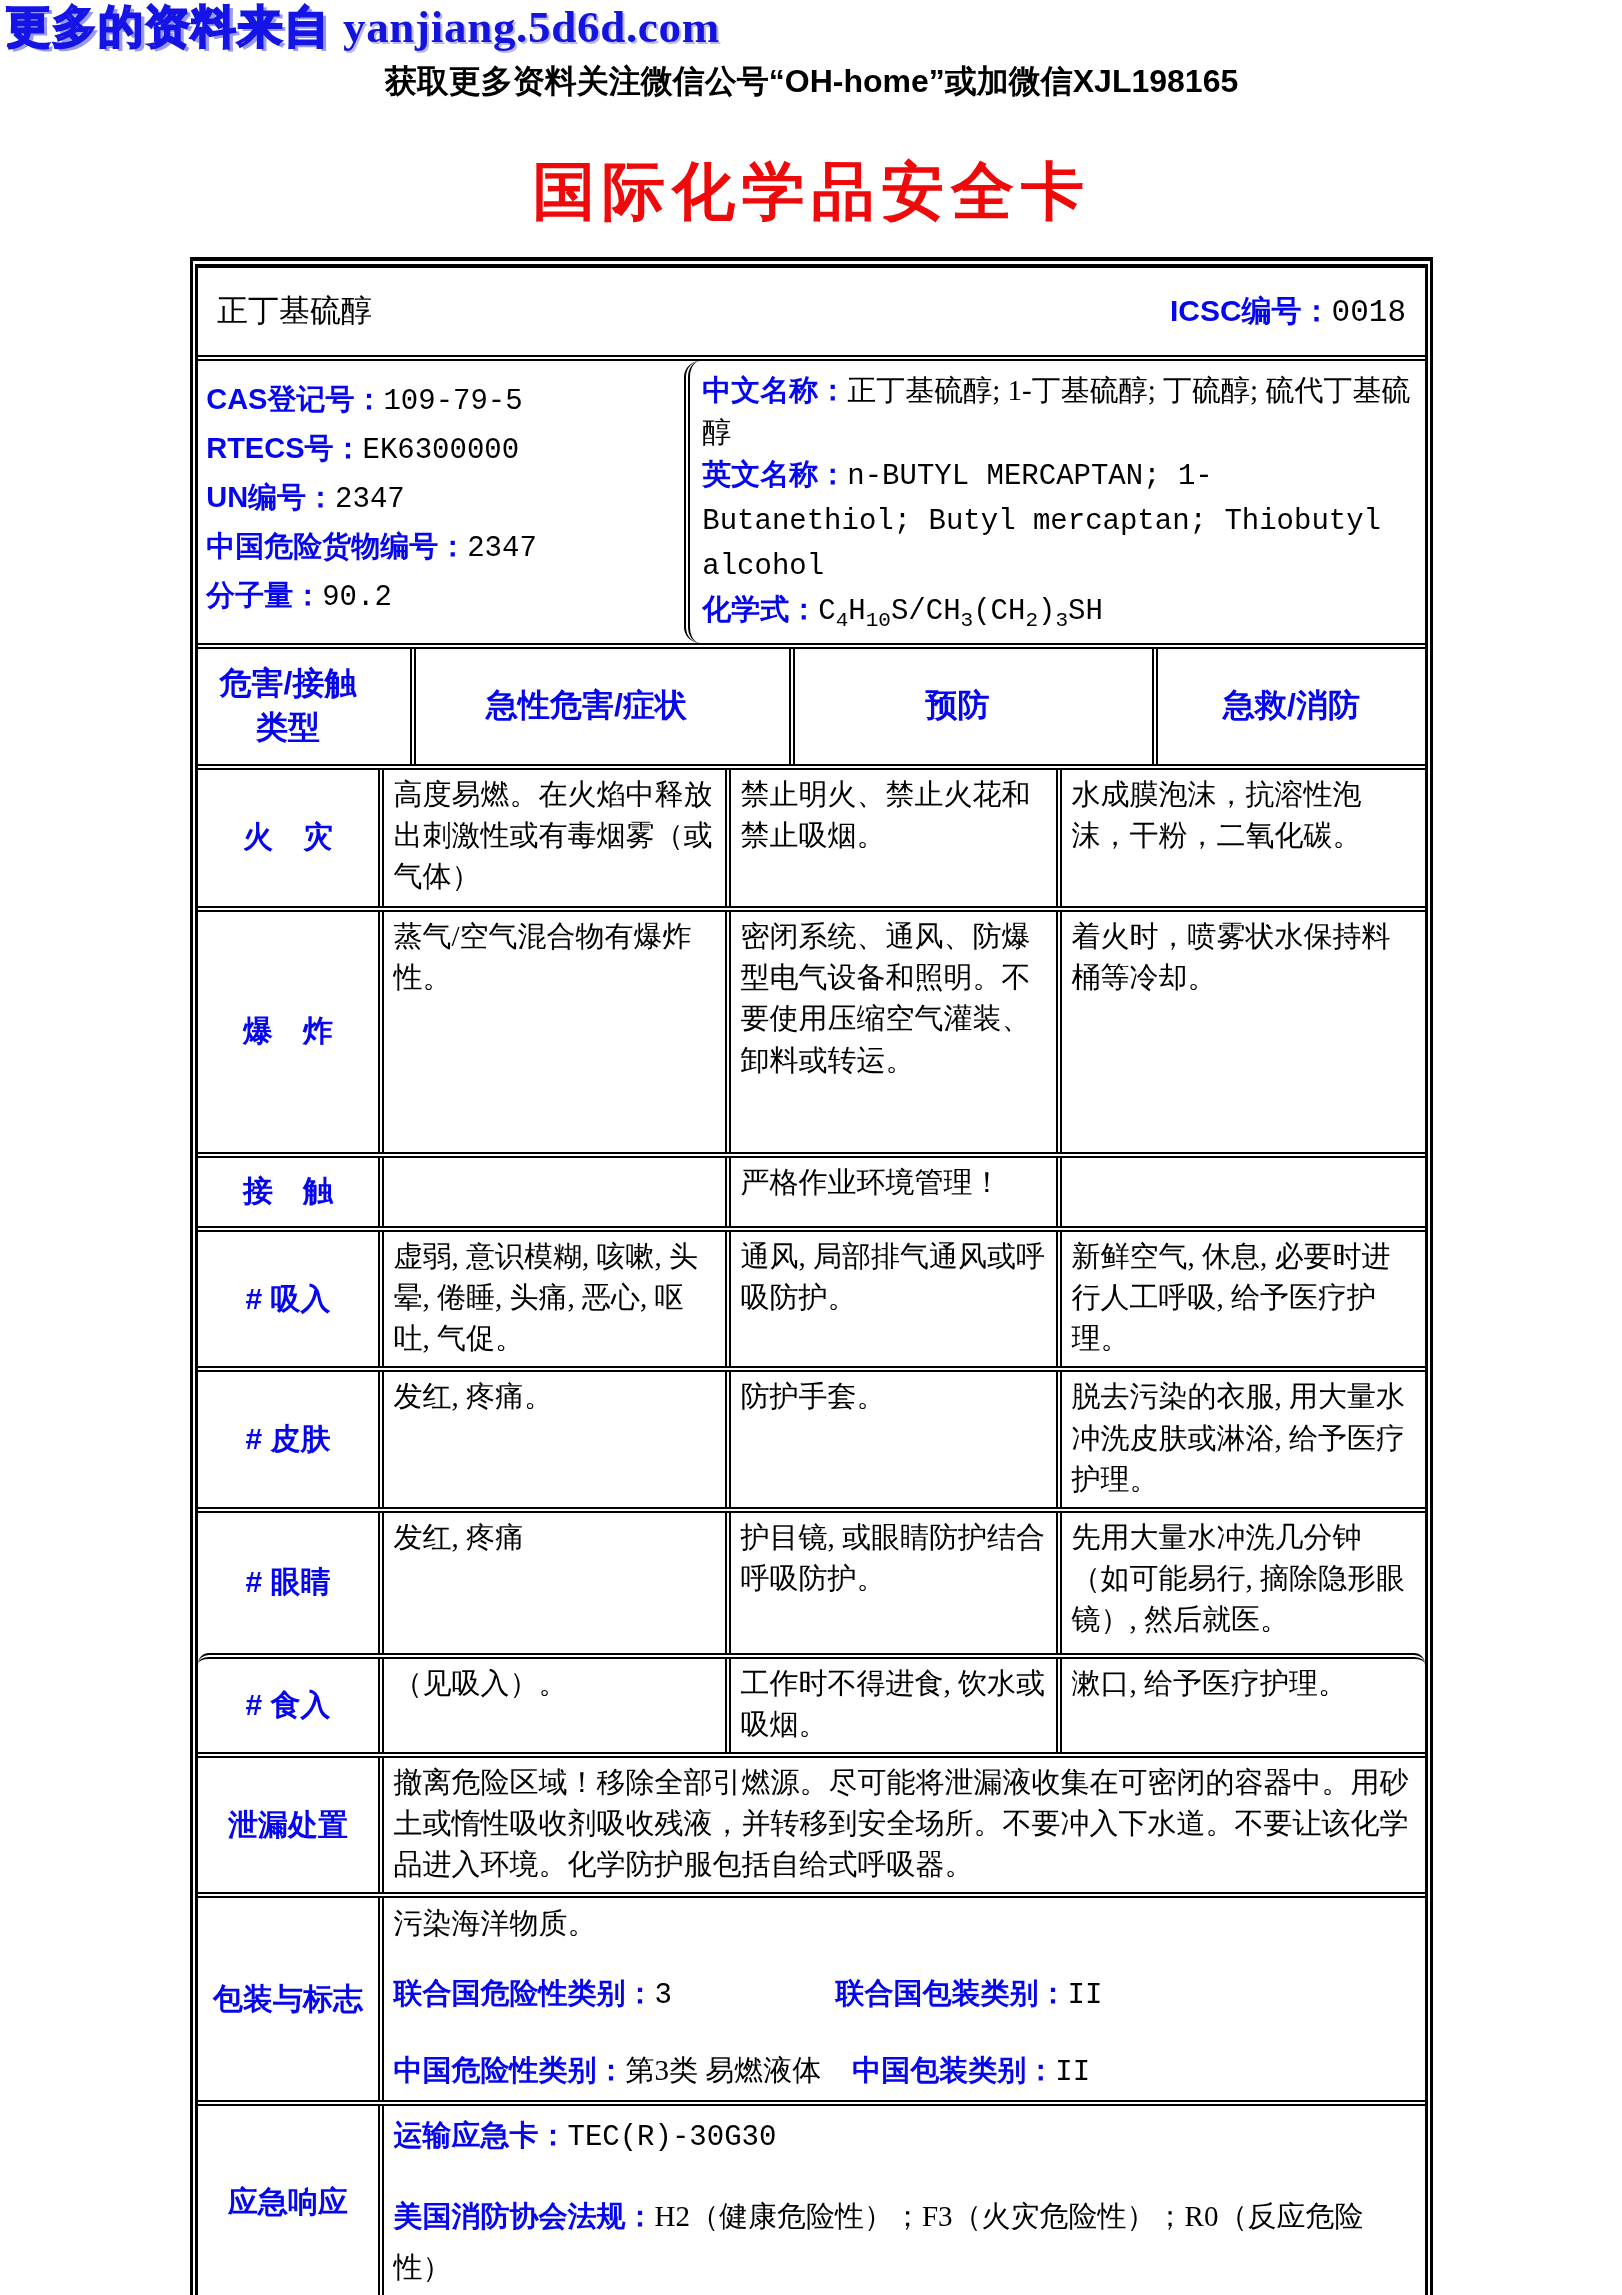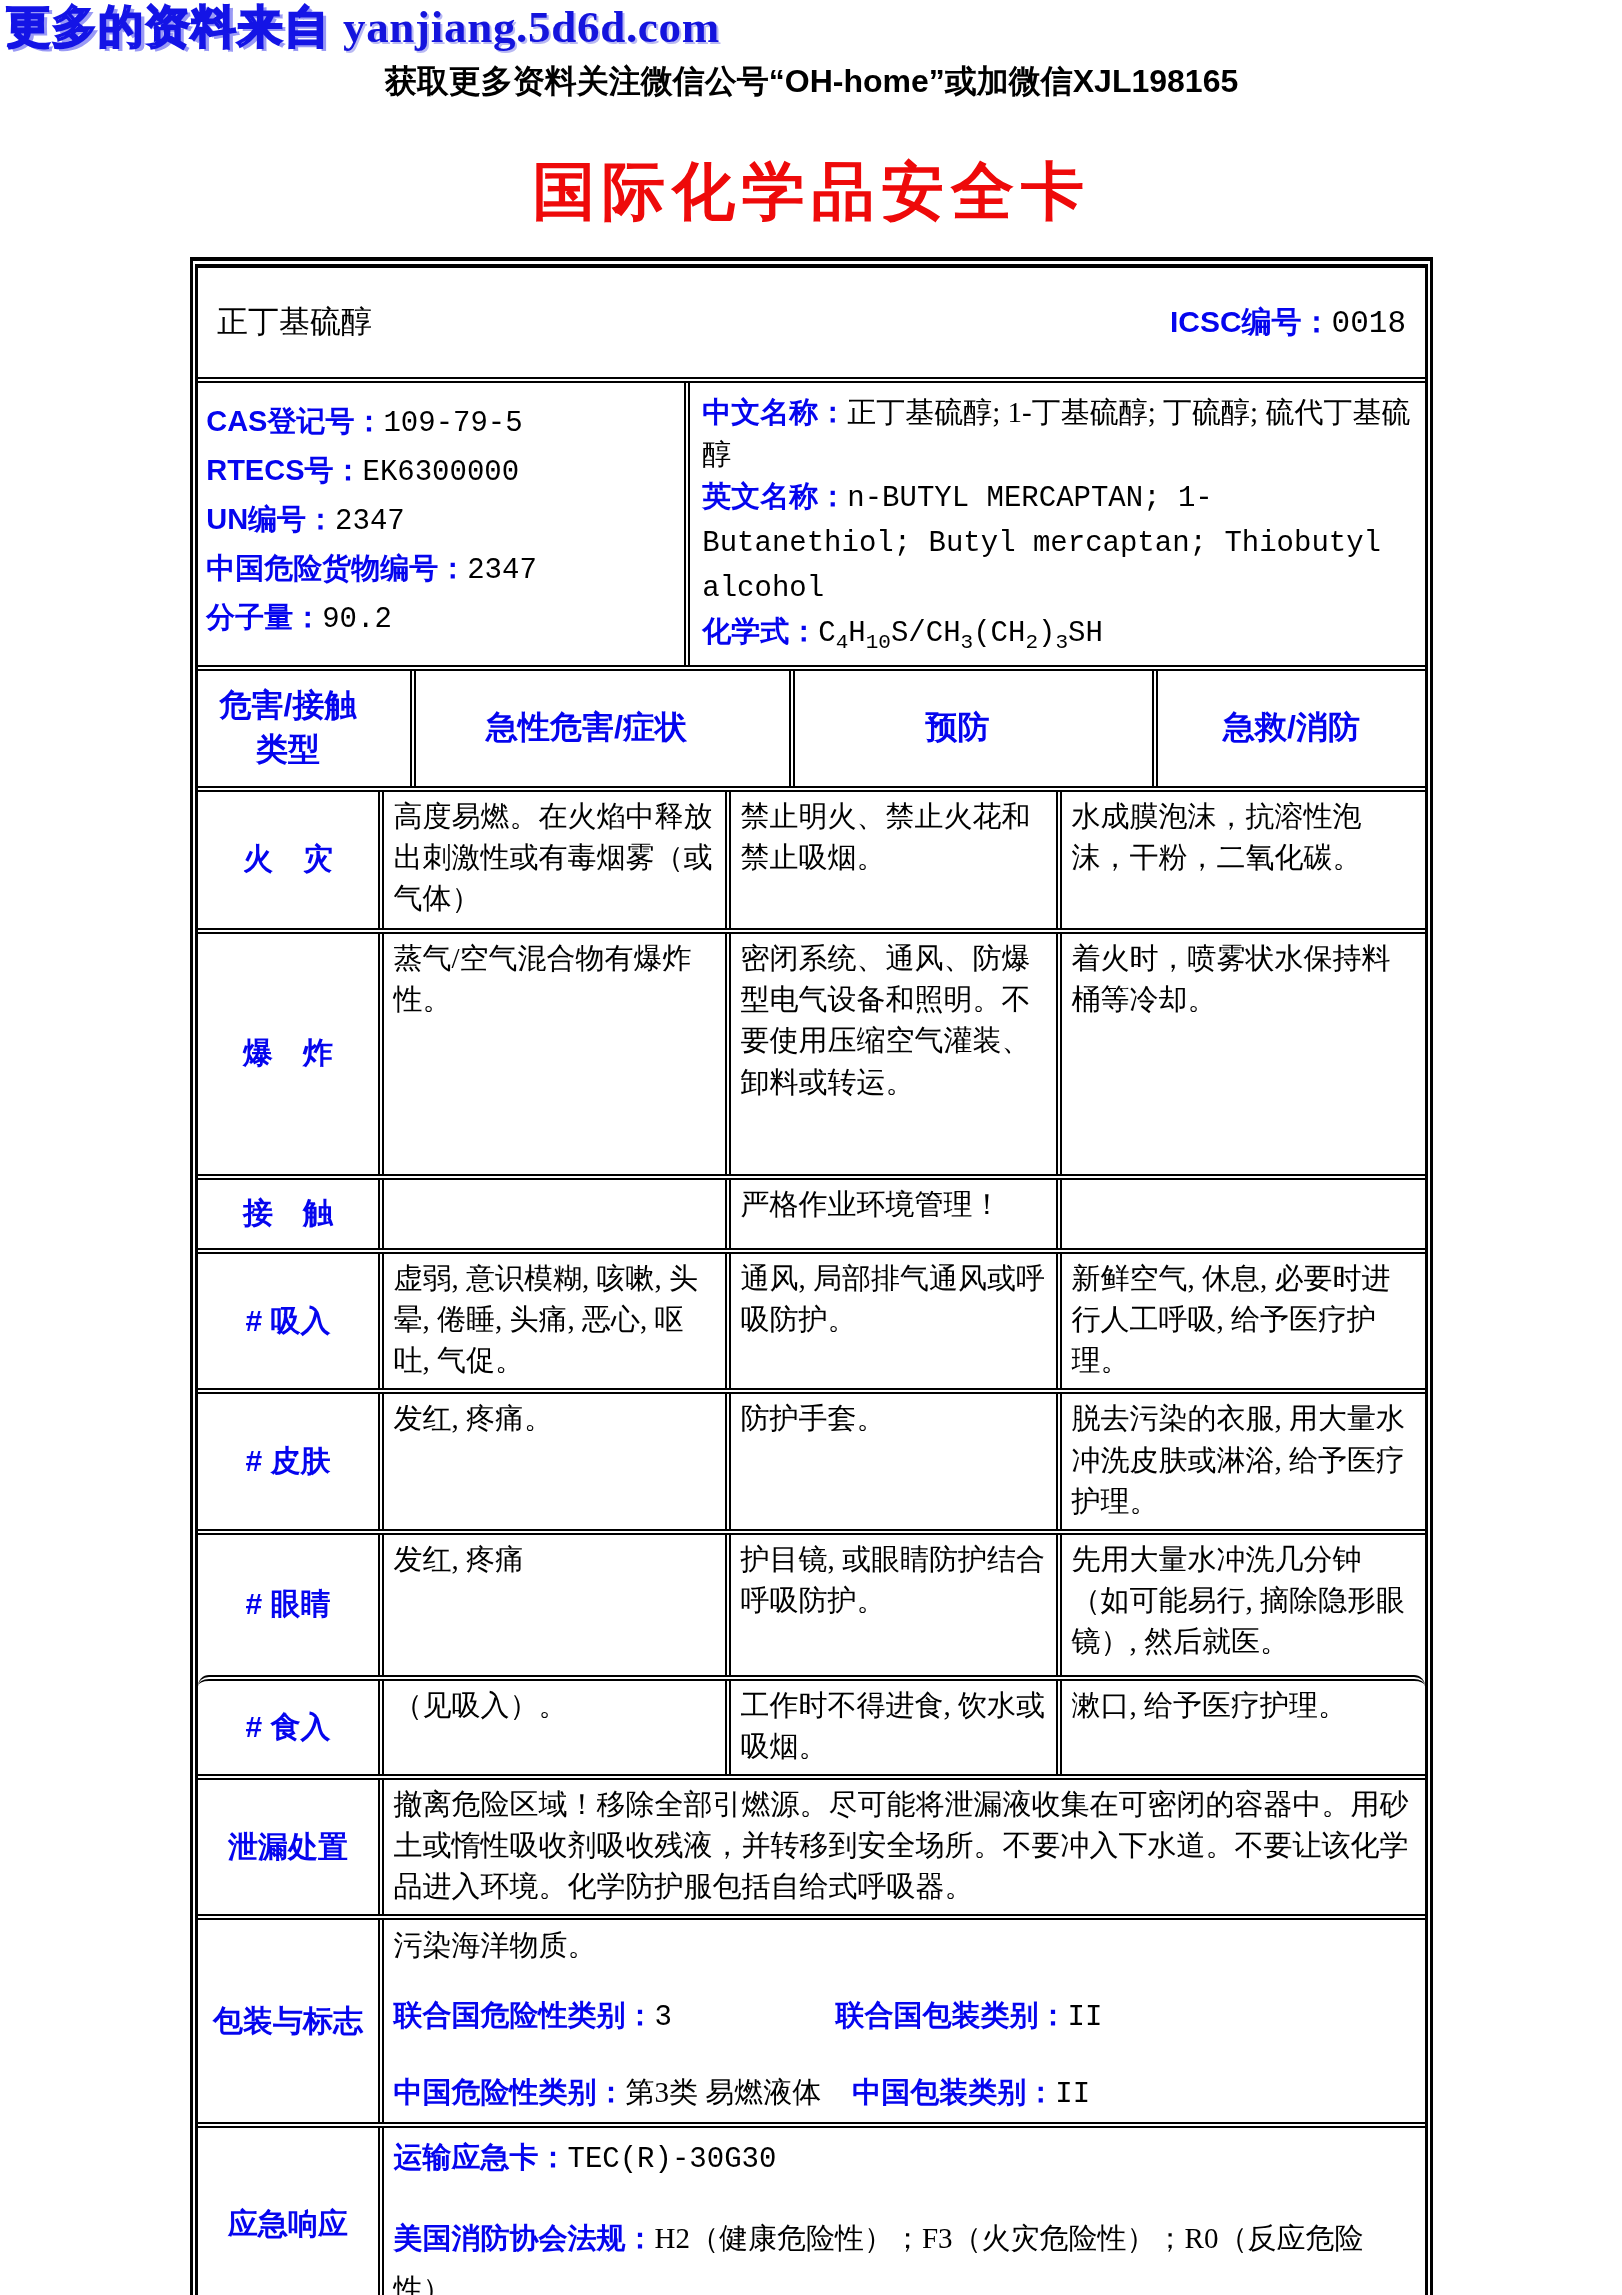--- a/index.html
+++ b/index.html
@@ -47,28 +47,28 @@
   }
   .lbl{
     color:#0505ee;font-weight:700;
     font-family:Liberation Sans, sans-serif;
   }
   .val{color:#000;}
   .mono{font-family:"Liberation Mono","DejaVu Sans Mono",monospace;}
   
   .r-name{
     display:flex;justify-content:space-between;align-items:center;
-    min-height:87px;padding:11px 19px;font-size:31px;
+    min-height:87px;padding:0 19px;font-size:31px;
   }
   .icsc .lbl{font-size:30px;}
   
   .r-chem{min-height:235px;font-size:29px;gap:41px;}
   .chem-left{padding:11px 5.5px 6.8px 8.2px;}
   .id-line{margin:8.9px 0;white-space:nowrap;}
-  .chem-right{padding:8.2px 9.5px 6.8px 12.3px;line-height:1.45;}
+  .chem-right{padding:8.2px 9.5px 6.8px 12.3px;line-height:1.45;border-radius:16px;}
   .chem-right p{margin:0;}
   .p-cn{margin-top:2.7px;}
   .p-en{margin-top:19px;}
   .p-formula{margin-top:31px;}
   .p-formula sub{font-size:21px;}
   
   .r-header{min-height:115px;gap:32px;}
   .hdr{
     display:flex;align-items:center;justify-content:center;text-align:center;
     font-size:32px;font-weight:700;color:#0505ee;white-space:pre-line;

